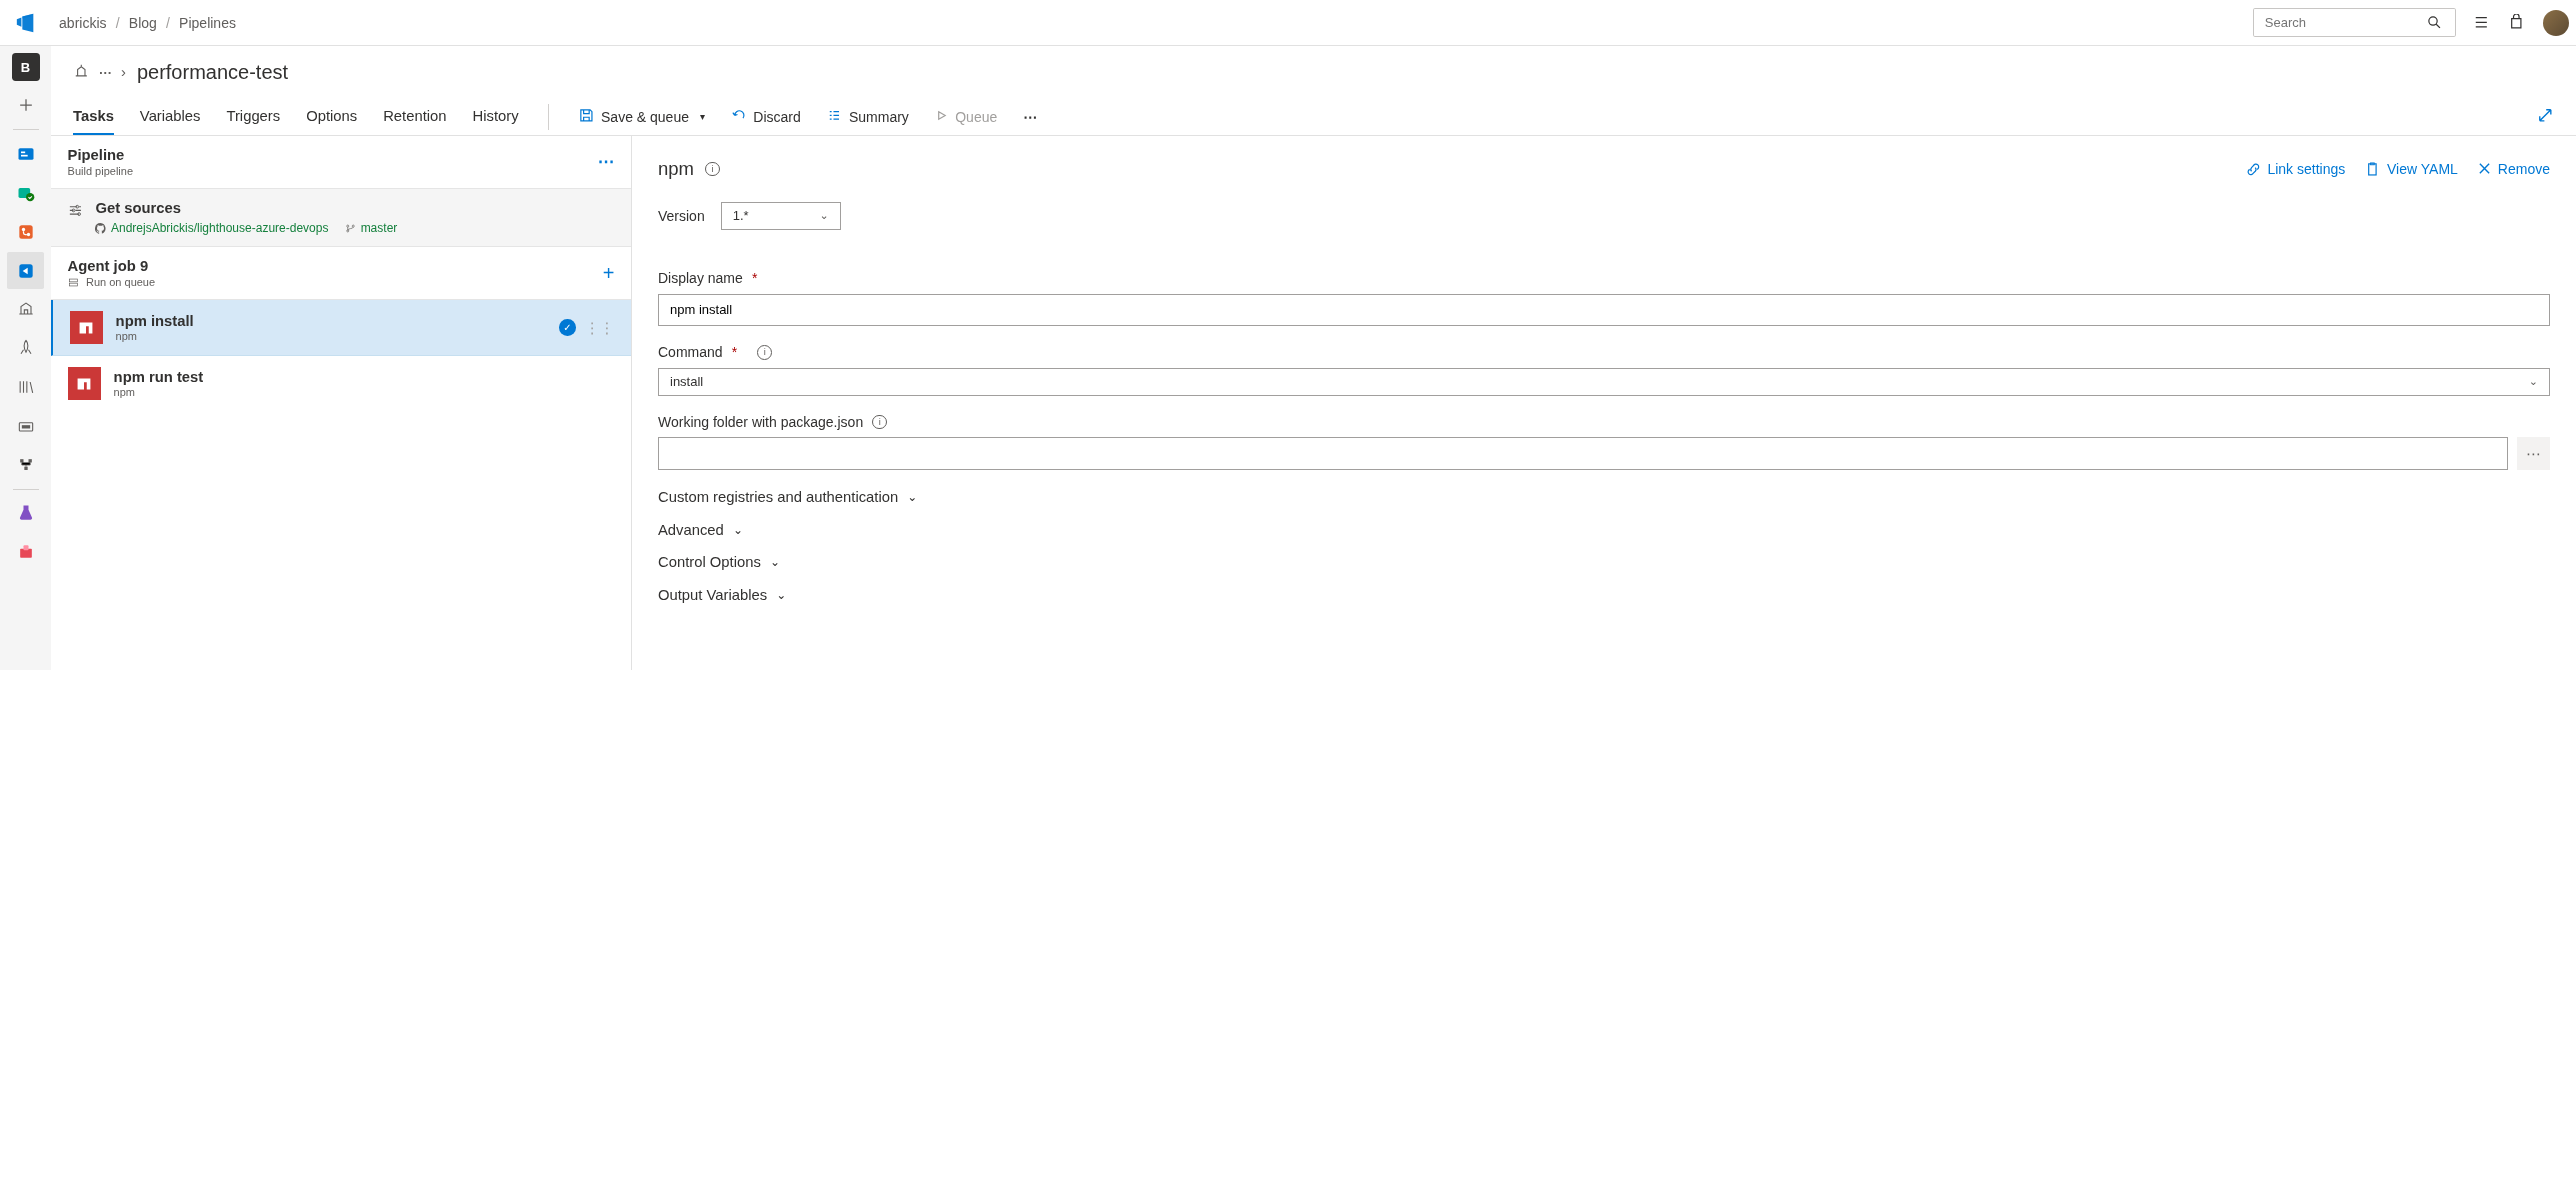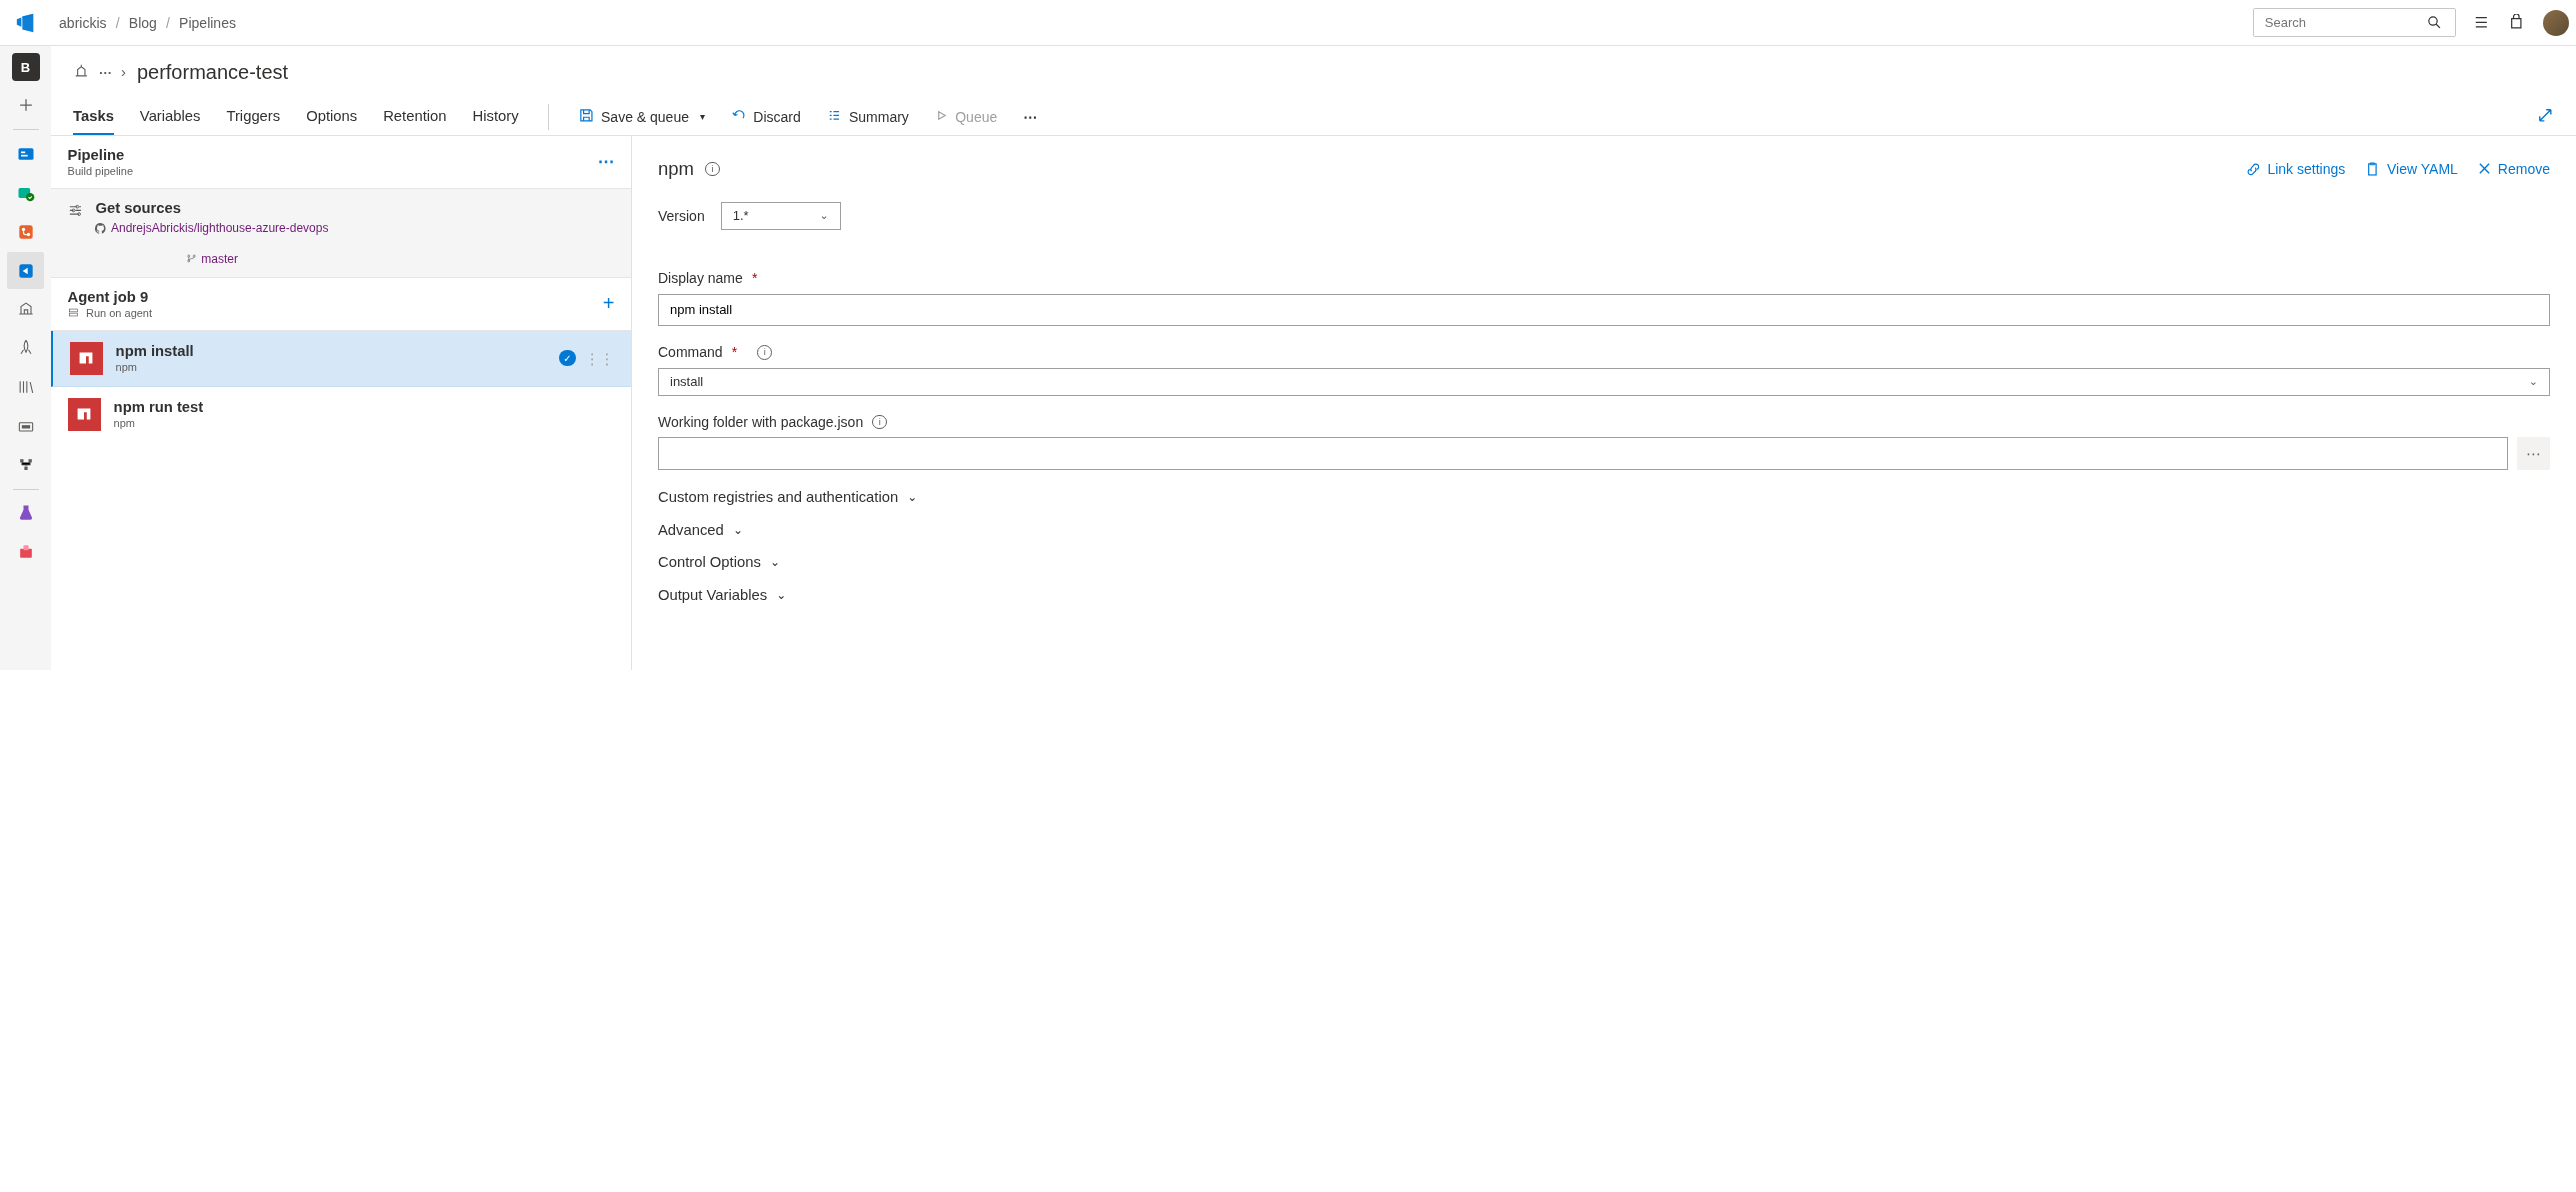--- a/index.html
+++ b/index.html
@@ -477,23 +477,22 @@
 
 .small-chev {
   font-size: 12px;
 }
 
 .source-meta {
   display: flex;
   align-items: center;
   gap: 16.6px;
   font-size: 12px;
-  color: #701a75;
+  color: #15803d;
   margin-top: 3.7px;
-  flex-direction: column;
 }
 
 .source-meta span {
   display: flex;
   align-items: center;
   gap: 4.6px;
 }
 </style>
 </head>
 <body>
@@ -740,21 +739,21 @@
 
           <div class="panel-section">
             <div class="panel-row">
               <div class="panel-titles">
                 <div class="panel-title">Agent job 9</div>
                 <div class="panel-sub">
                   <svg width="11" height="11" viewBox="0 0 16 16">
                       <rect x="2" y="3" width="12" height="4" fill="none" stroke="#605e5c"></rect>
                       <rect x="2" y="9" width="12" height="4" fill="none" stroke="#605e5c"></rect>
                     </svg>
-                  <span>Run on agent</span>
+                  <span>Run on queue</span>
                 </div>
               </div>
               <div class="plus-btn">+</div>
             </div>
           </div>
 
           <div class="panel-section selected indent">
             <div class="task-item">
               <div class="task-icon">
                 <svg width="22" height="22" viewBox="0 0 24 24">

